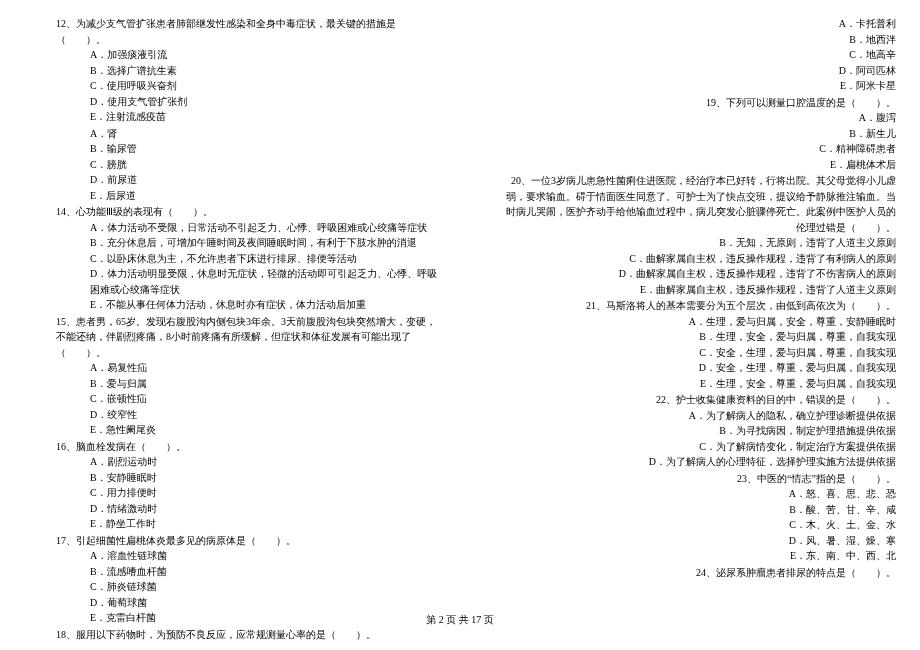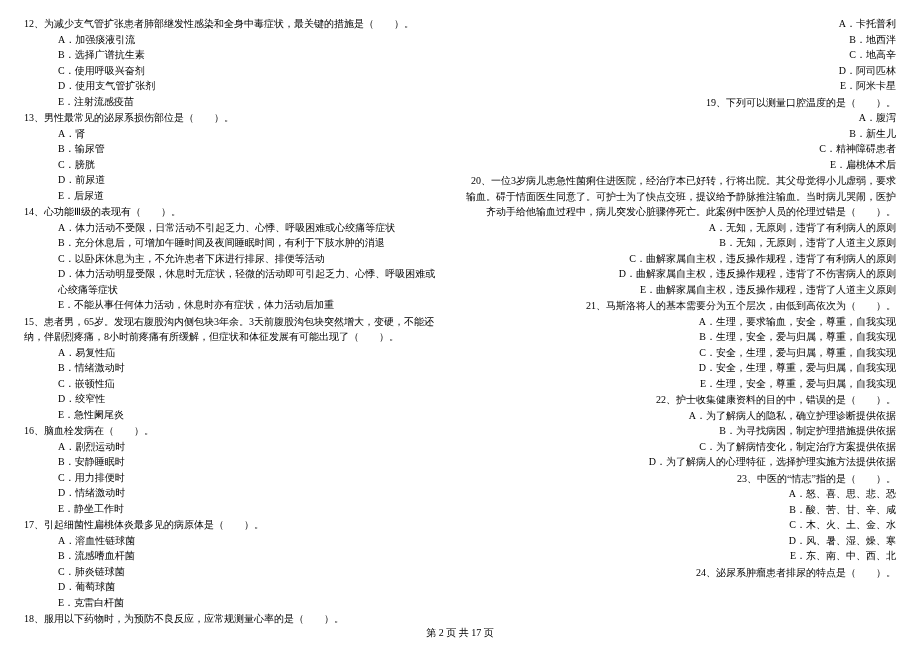--- a/index.html
+++ b/index.html
@@ -1,58 +1,57 @@
 <!DOCTYPE html>
 <html><head>
   <meta charset="utf-8">
   <style>
     * { margin:0; padding:0; box-sizing:border-box; }
     body { width:920px; height:650px; background:#fff; font-family:"SimSun","宋体",serif; font-size:10px; color:#000; position:relative; }
     .page { display:flex; padding:16px 24px 0 24px; }
-    .col { width:50%; }
+    .col { width:50%;margin-left:32px; }
     .col-left { padding-right:18px; }
     .col-right { padding-left:6px;text-align:right; }
     .q { margin-bottom:1px; line-height:1.55; }
     .q .stem { padding-left:0; }
     .q .opt { padding-left:34px; }
-    .footer { position:absolute; bottom:10px; width:100%; text-align:center; font-size:10px; }
+    .footer { position:absolute; bottom:23px; width:100%; text-align:center; font-size:10px; }
   </style>
 </head>
 <body>
 
 <div class="page">
   <div class="col col-left" id="col-left">
       <div class="q">
         <div class="stem">12、为减少支气管扩张患者肺部继发性感染和全身中毒症状，最关键的措施是（　　）。</div>
         <div class="opt">A．加强痰液引流</div>
         <div class="opt">B．选择广谱抗生素</div>
         <div class="opt">C．使用呼吸兴奋剂</div>
         <div class="opt">D．使用支气管扩张剂</div>
         <div class="opt">E．注射流感疫苗</div>
       </div>
       <div class="q">
-        <div class="stem">13、男性最常见的泌尿系损伤部位是（　　）。</div>
         <div class="opt">A．肾</div>
         <div class="opt">B．输尿管</div>
         <div class="opt">C．膀胱</div>
         <div class="opt">D．前尿道</div>
         <div class="opt">E．后尿道</div>
       </div>
       <div class="q">
         <div class="stem">14、心功能Ⅲ级的表现有（　　）。</div>
         <div class="opt">A．体力活动不受限，日常活动不引起乏力、心悸、呼吸困难或心绞痛等症状</div>
         <div class="opt">B．充分休息后，可增加午睡时间及夜间睡眠时间，有利于下肢水肿的消退</div>
         <div class="opt">C．以卧床休息为主，不允许患者下床进行排尿、排便等活动</div>
         <div class="opt">D．体力活动明显受限，休息时无症状，轻微的活动即可引起乏力、心悸、呼吸困难或心绞痛等症状</div>
         <div class="opt">E．不能从事任何体力活动，休息时亦有症状，体力活动后加重</div>
       </div>
       <div class="q">
         <div class="stem">15、患者男，65岁。发现右腹股沟内侧包块3年余。3天前腹股沟包块突然增大，变硬，不能还纳，伴剧烈疼痛，8小时前疼痛有所缓解，但症状和体征发展有可能出现了（　　）。</div>
         <div class="opt">A．易复性疝</div>
-        <div class="opt">B．情绪激动时</div>
+        <div class="opt">B．爱与归属</div>
         <div class="opt">C．嵌顿性疝</div>
         <div class="opt">D．绞窄性</div>
         <div class="opt">E．急性阑尾炎</div>
       </div>
       <div class="q">
         <div class="stem">16、脑血栓发病在（　　）。</div>
         <div class="opt">A．剧烈运动时</div>
         <div class="opt">B．安静睡眠时</div>
         <div class="opt">C．用力排便时</div>
         <div class="opt">D．情绪激动时</div>
@@ -80,29 +79,28 @@
       </div>
       <div class="q">
         <div class="stem">19、下列可以测量口腔温度的是（　　）。</div>
         <div class="opt">A．腹泻</div>
         <div class="opt">B．新生儿</div>
         <div class="opt">C．精神障碍患者</div>
         <div class="opt">E．扁桃体术后</div>
       </div>
       <div class="q">
         <div class="stem">20、一位3岁病儿患急性菌痢住进医院，经治疗本已好转，行将出院。其父母觉得小儿虚弱，要求输血。碍于情面医生同意了。可护士为了快点交班，提议给予静脉推注输血。当时病儿哭闹，医护齐动手给他输血过程中，病儿突发心脏骤停死亡。此案例中医护人员的伦理过错是（　　）。</div>
-        <div class="opt">A．无知，无原则，违背了有利病人的原则</div>
         <div class="opt">B．无知，无原则，违背了人道主义原则</div>
         <div class="opt">C．曲解家属自主权，违反操作规程，违背了有利病人的原则</div>
         <div class="opt">D．曲解家属自主权，违反操作规程，违背了不伤害病人的原则</div>
         <div class="opt">E．曲解家属自主权，违反操作规程，违背了人道主义原则</div>
       </div>
       <div class="q">
         <div class="stem">21、马斯洛将人的基本需要分为五个层次，由低到高依次为（　　）。</div>
-        <div class="opt">A．生理，要求输血，安全，尊重，自我实现</div>
+        <div class="opt">A．生理，爱与归属，安全，尊重，安静睡眠时</div>
         <div class="opt">B．生理，安全，爱与归属，尊重，自我实现</div>
         <div class="opt">C．安全，生理，爱与归属，尊重，自我实现</div>
         <div class="opt">D．安全，生理，尊重，爱与归属，自我实现</div>
         <div class="opt">E．生理，安全，尊重，爱与归属，自我实现</div>
       </div>
       <div class="q">
         <div class="stem">22、护士收集健康资料的目的中，错误的是（　　）。</div>
         <div class="opt">A．为了解病人的隐私，确立护理诊断提供依据</div>
         <div class="opt">B．为寻找病因，制定护理措施提供依据</div>
         <div class="opt">C．为了解病情变化，制定治疗方案提供依据</div>

